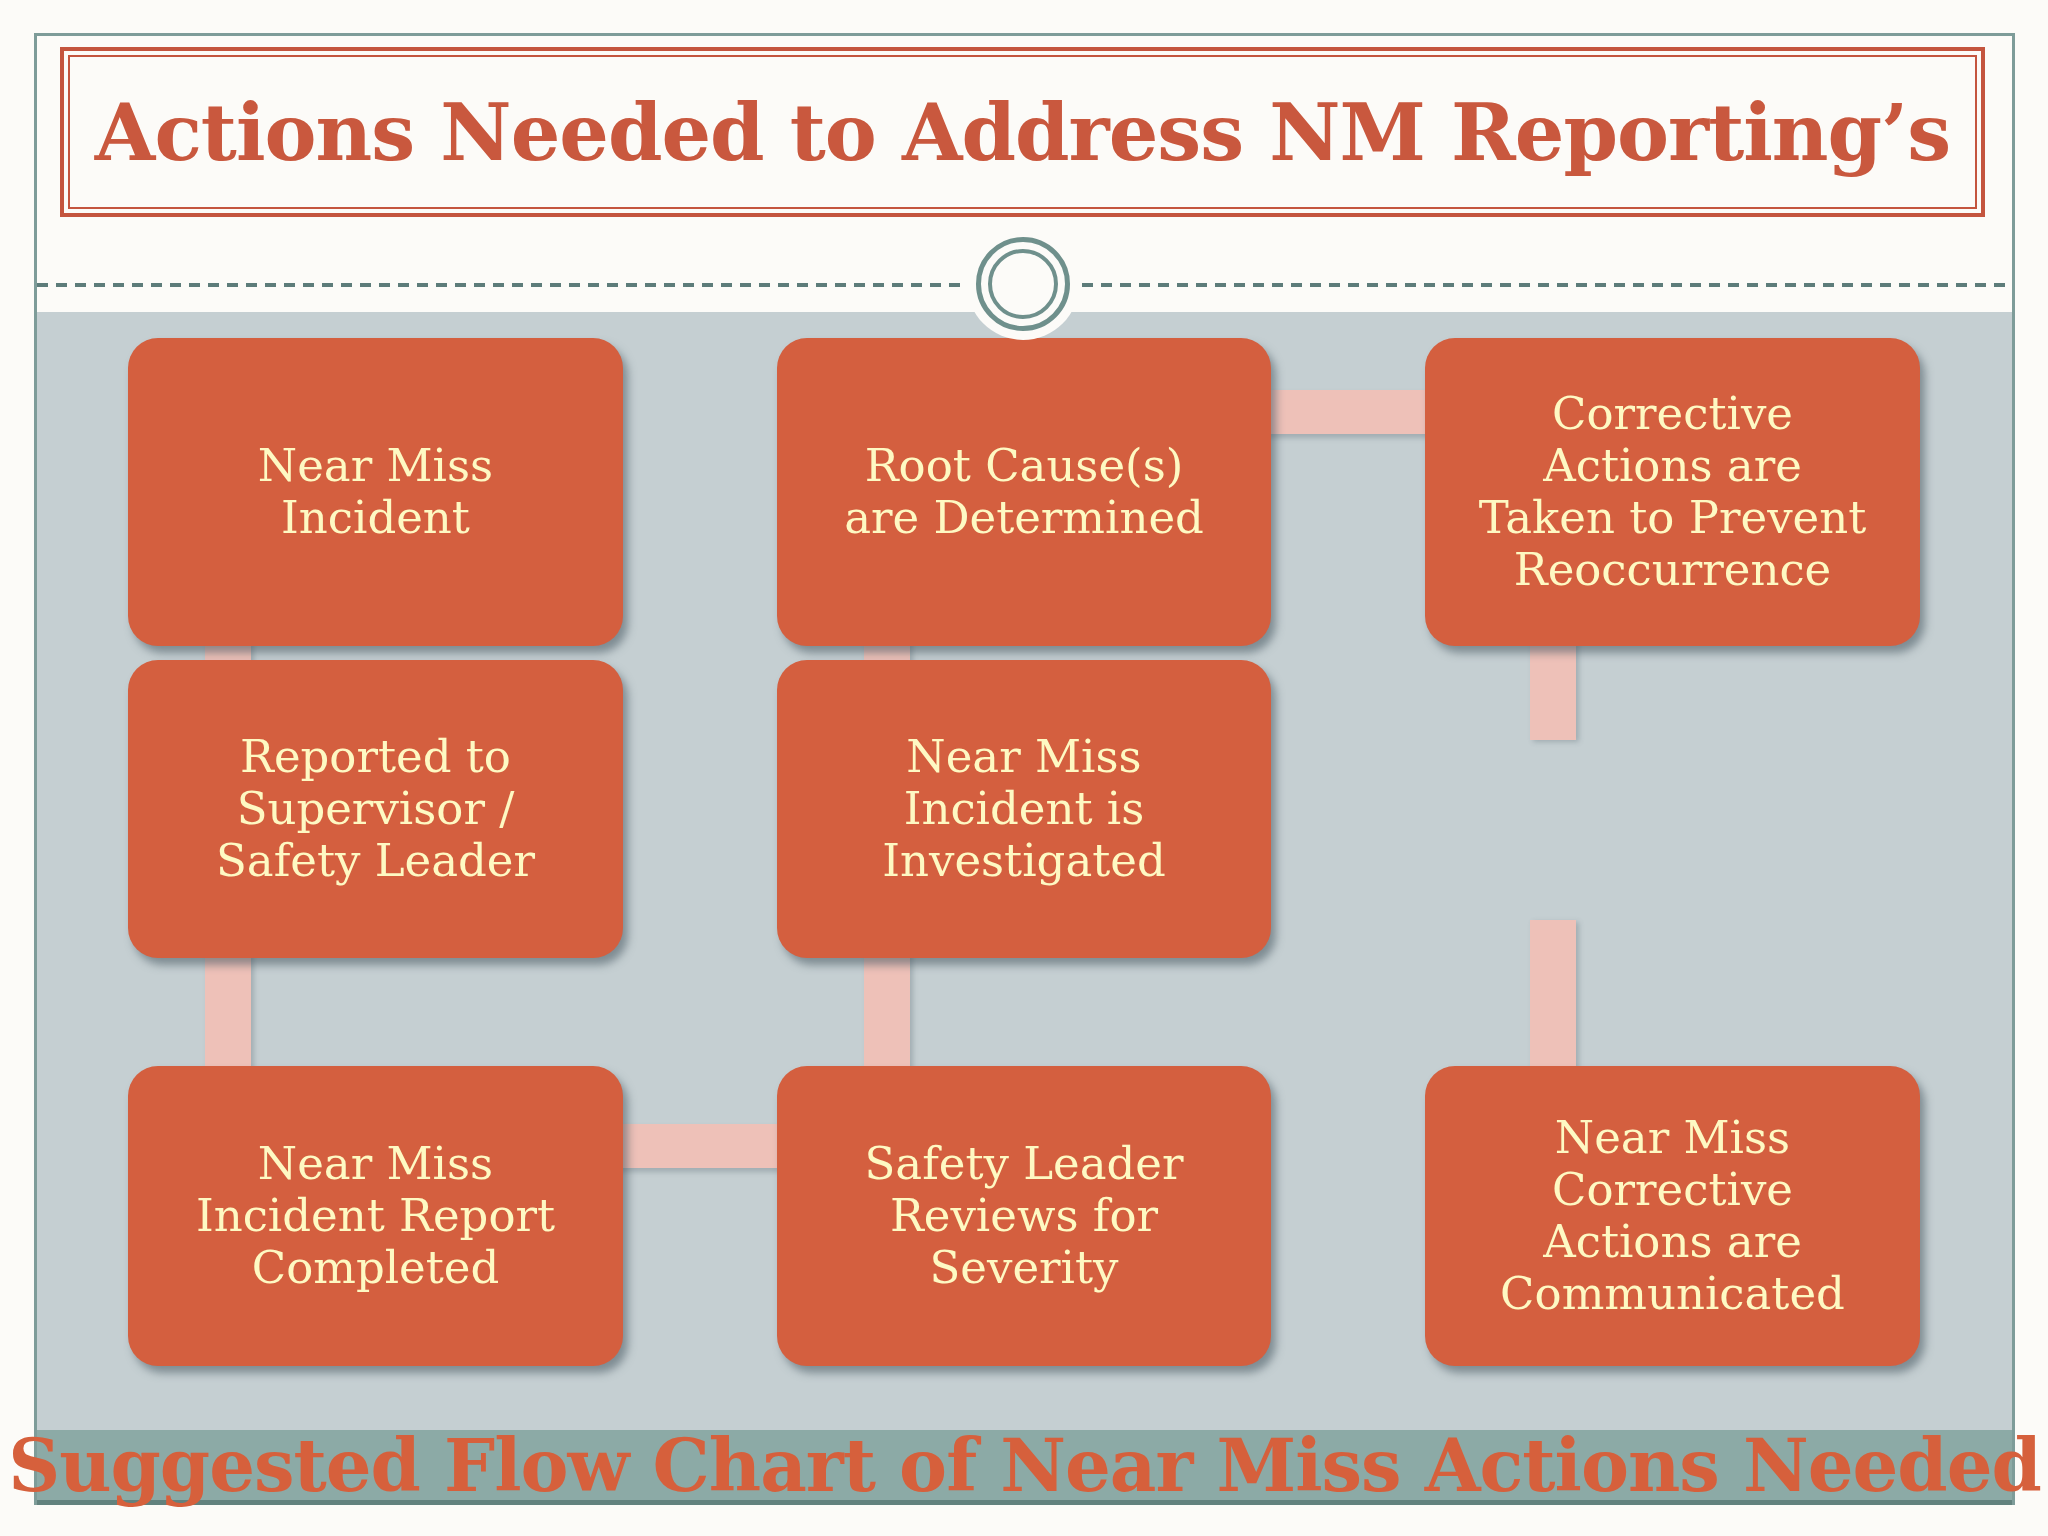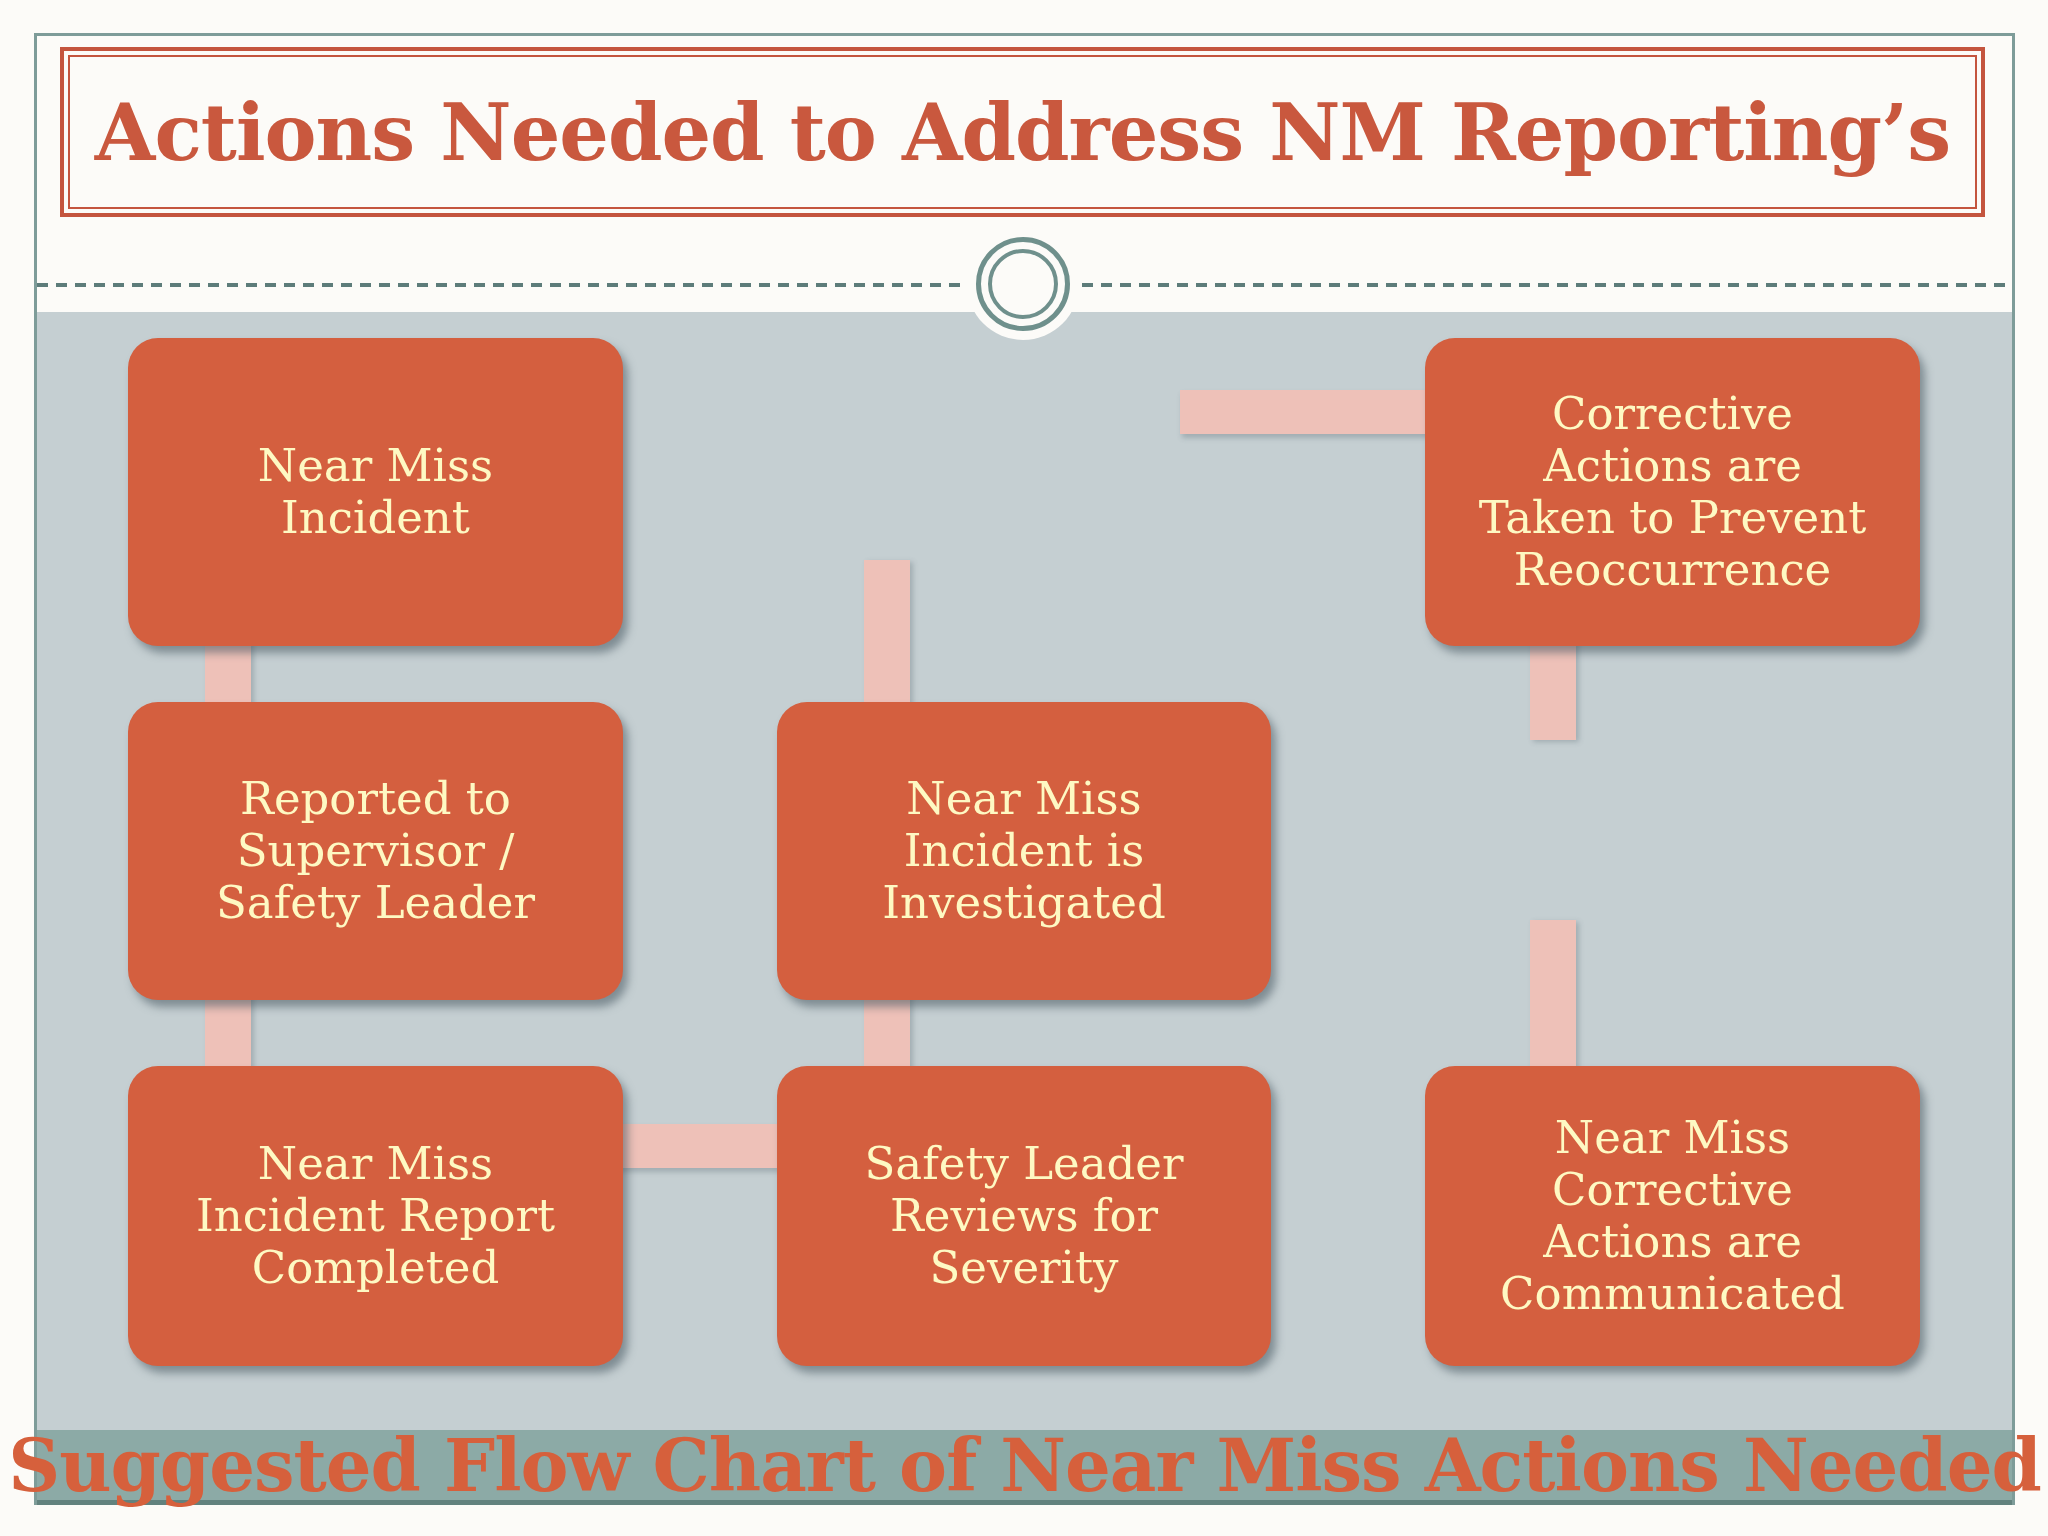--- a/index.html
+++ b/index.html
@@ -47,21 +47,21 @@
     position:absolute;background:#d45f3f;border-radius:30px;
     box-shadow:5px 7px 9px rgba(70,85,95,.55);
     display:flex;align-items:center;justify-content:center;
     color:#fef9c3;font-size:45px;line-height:1.16;text-align:center;
     white-space:pre-line;z-index:2;
   }
   .c1{left:128px;width:495px}
   .c2{left:777px;width:494px}
   .c3{left:1425px;width:495px}
   .r1{top:338px;height:308px}
-  .r2{top:702px;height:298px}
+  .r2{top:660px;height:298px}
   .r3{top:1066px;height:300px}
   .vconn{
     position:absolute;width:46px;background:#eec1b8;z-index:1;
     box-shadow:3px 2px 5px rgba(80,95,105,.3);
   }
   .vx1{left:205px}.vx2{left:864px}.vx3{left:1530px}
   .vg1{top:560px;height:180px}
   .vg2{top:920px;height:180px}
   .hconn{
     position:absolute;height:44px;background:#eec1b8;z-index:1;
@@ -115,20 +115,24 @@
   <div class="box c1 r2">
     <span>Reported to
 Supervisor /
 Safety Leader</span>
   </div>
   <div class="box c1 r3">
     <span>Near Miss
 Incident Report
 Completed</span>
   </div>
+  <div class="box c2 r1">
+    <span>Root Cause(s)
+are Determined</span>
+  </div>
   <div class="box c2 r2">
     <span>Near Miss
 Incident is
 Investigated</span>
   </div>
   <div class="box c2 r3">
     <span>Safety Leader
 Reviews for
 Severity</span>
   </div>

